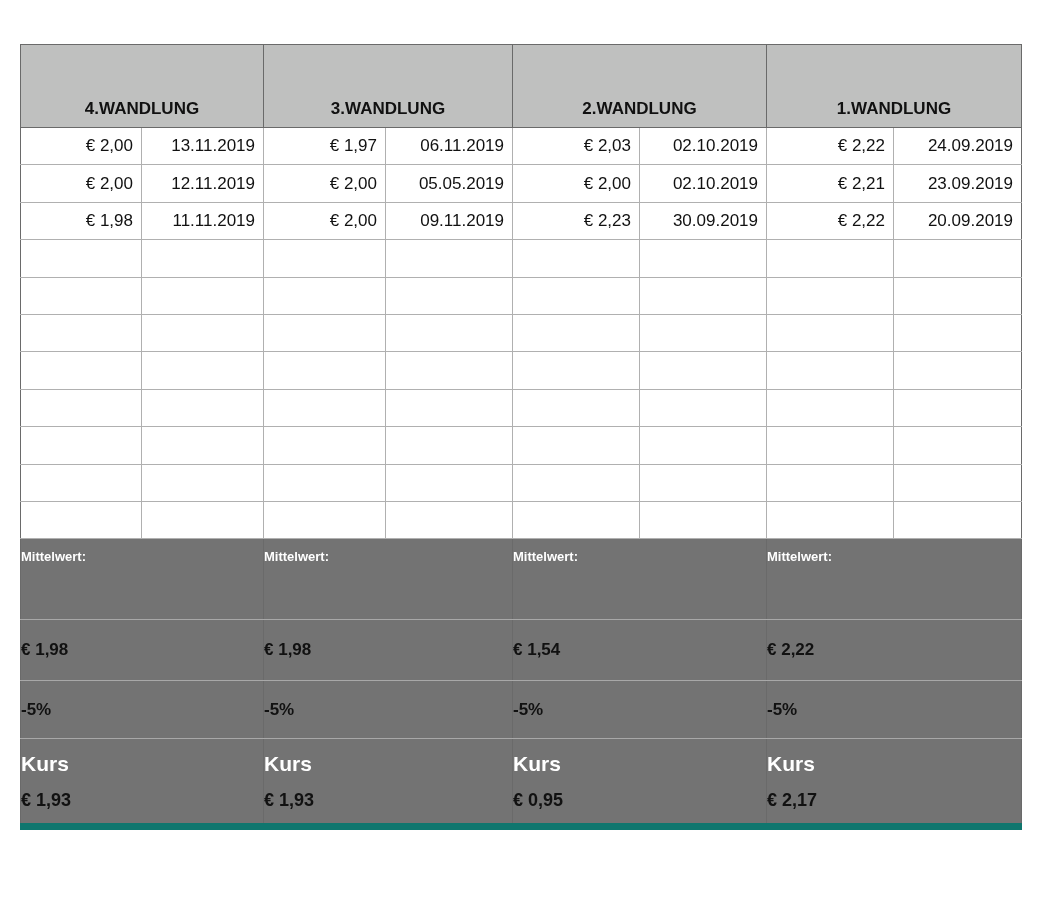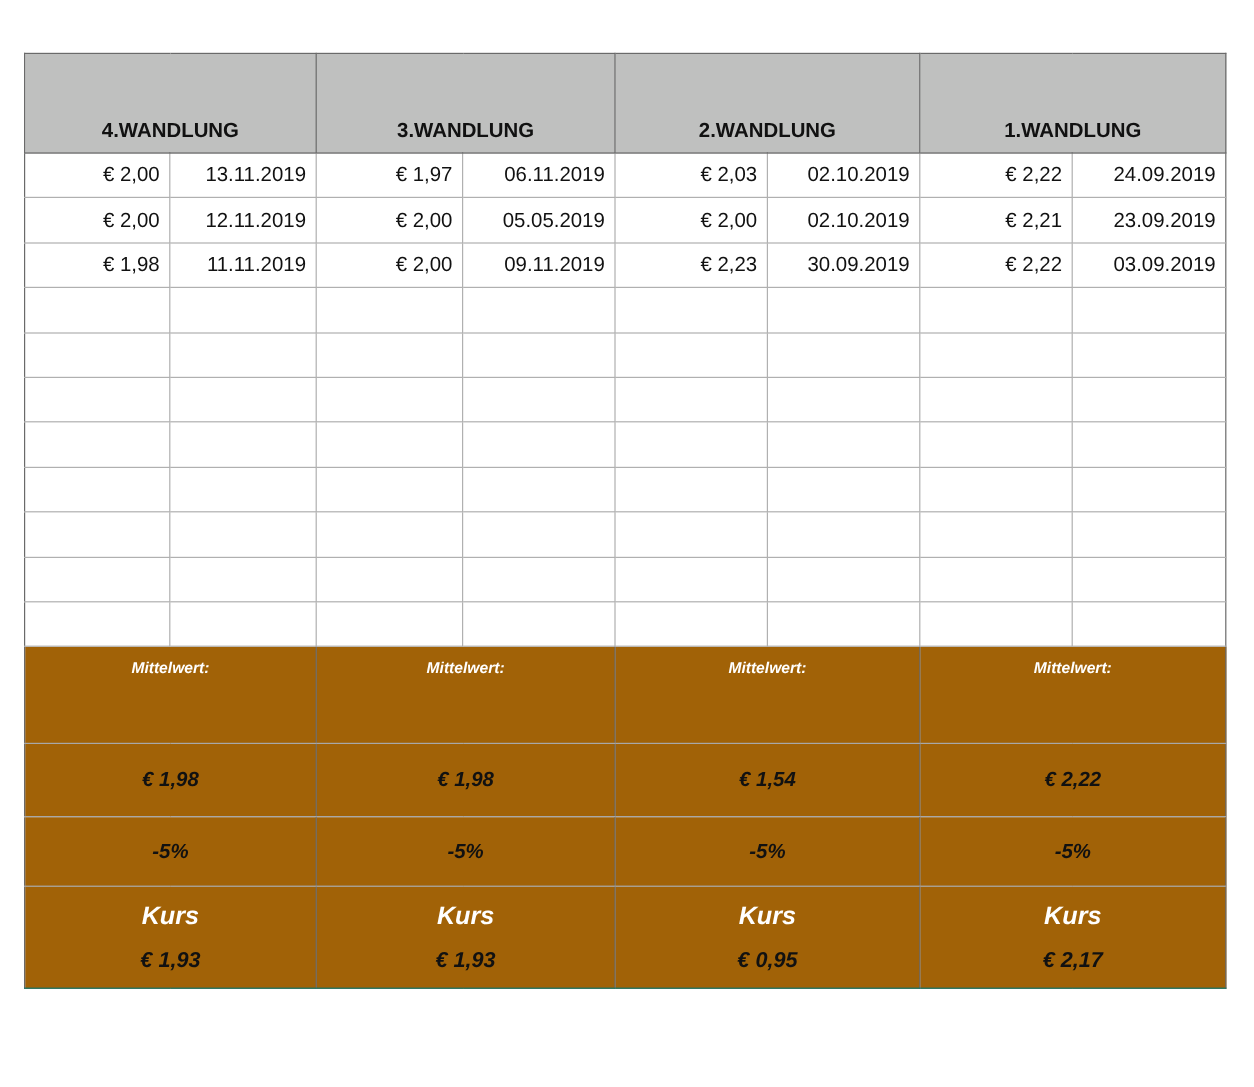--- a/index.html
+++ b/index.html
@@ -2,25 +2,25 @@
 <html><head>
 <meta charset="utf-8">
 <style>
   body{margin:0;background:#fff;width:1045px;height:906px;font-family:"Liberation Sans",sans-serif;}
   table{position:absolute;left:20px;top:44px;border-collapse:collapse;table-layout:fixed;width:1001px;}
   td{border:1px solid #b0b0b0;padding:0;}
   .hdr td{background:#bfc0bf;height:74px;vertical-align:bottom;text-align:center;font-weight:bold;font-size:17px;padding-bottom:8px;border:1px solid #6a6a6a;color:#111;}
   .row td{height:36.4px;text-align:right;font-size:17px;color:#111;padding-right:8px;}
   .grp{border-left:1px solid #6a6a6a !important;}
   .lastc{border-right:1px solid #6a6a6a !important;}
-  .ft td{background:#a16207;text-align:center;border-left:1px solid #6a6a6a;border-right:1px solid #6a6a6a;border-top:1px solid #a8a8a8;border-bottom:1px solid #a8a8a8;font-weight:bold;font-style:italic;}
+  .ft td{background:#737373;border-left:1px solid #6a6a6a;border-right:1px solid #6a6a6a;border-top:1px solid #a8a8a8;border-bottom:1px solid #a8a8a8;font-weight:bold;}
   .ft1 td{height:70px;vertical-align:top;color:#fff;font-size:13px;padding-top:10px;border-top:1px solid #6a6a6a;}
   .ft2 td{height:60px;font-size:17px;color:#111;}
   .ft3 td{height:57px;font-size:17px;color:#111;}
-  .ft4 td{height:84px;border-bottom:1px solid #0f766e;}
+  .ft4 td{height:84px;border-bottom:7px solid #0f766e;}
   .kurs{color:#fff;font-size:21px;display:block;margin-bottom:14px;}
   .kv{color:#111;font-size:18px;display:block;}
 </style>
 </head>
 <body>
 
 <table>
   <colgroup>
       <col style="width:121px">
       <col style="width:122px">
@@ -59,21 +59,21 @@
         <td class="lastc">23.09.2019</td>
       </tr>
       <tr class="row">
         <td class="grp">€ 1,98</td>
         <td class="">11.11.2019</td>
         <td class="grp">€ 2,00</td>
         <td class="">09.11.2019</td>
         <td class="grp">€ 2,23</td>
         <td class="">30.09.2019</td>
         <td class="grp">€ 2,22</td>
-        <td class="lastc">03.09.2019</td>
+        <td class="lastc">20.09.2019</td>
       </tr>
       <tr class="row">
         <td class="grp"></td>
         <td class=""></td>
         <td class="grp"></td>
         <td class=""></td>
         <td class="grp"></td>
         <td class=""></td>
         <td class="grp"></td>
         <td class="lastc"></td>

